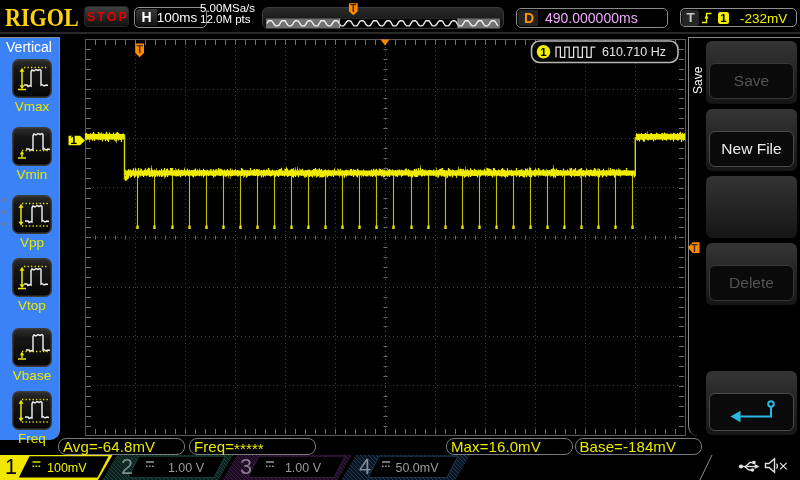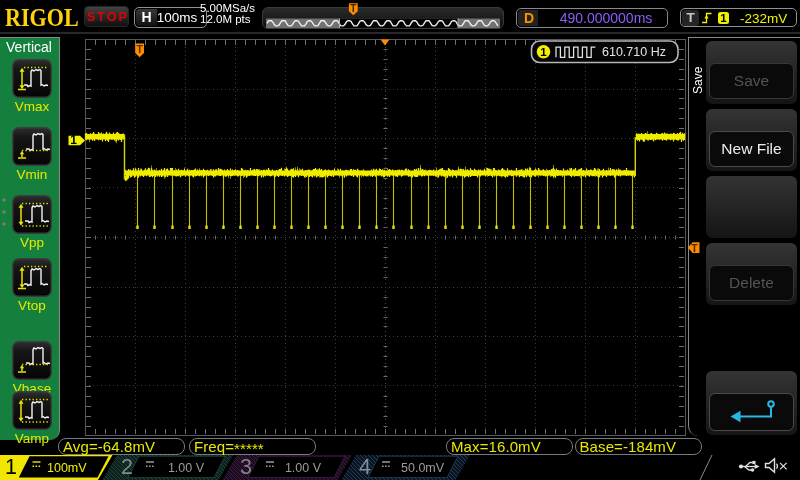--- a/index.html
+++ b/index.html
@@ -5,27 +5,27 @@
 .abs{position:absolute}
 #scene{position:relative;width:800px;height:480px;background:#000}
 .logo{left:5px;top:3px;font-family:"Liberation Serif",serif;font-weight:bold;font-size:26px;color:#ffd30a;transform:scaleX(.85);transform-origin:0 0}
 .stopbtn{left:84px;top:6px;width:45px;height:21px;border-radius:4px;background:linear-gradient(#414141,#101010);border:1px solid #262626;color:#e20000;font-weight:bold;font-size:12.5px;letter-spacing:2px;text-align:center;line-height:20px;text-indent:2px}
 .hbox{left:134px;top:7px;width:73px;height:21px;border:1px solid #909090;border-radius:5px;background:#000}
 .hbox .hk{position:absolute;left:1px;top:1px;width:21px;height:17px;background:linear-gradient(#3a3a3a,#101010);border-radius:4px 0 0 4px;color:#fff;font-weight:bold;font-size:14px;text-align:center;line-height:17px}
 .hbox .hv{position:absolute;left:20px;top:1px;width:44px;color:#fff;font-size:13.5px;line-height:18px;text-align:center}
 .rate{left:200px;top:2.5px;color:#fff;font-size:11.5px;line-height:11.8px}
 .dbox{left:516px;top:7.5px;width:152px;height:20px;border:1px solid #8a8a8a;border-radius:5px;background:#000}
 .dbox .dk{position:absolute;left:7px;top:1px;color:#ff9000;font-weight:bold;font-size:14px;line-height:17px}
-.dbox .dv{position:absolute;left:28px;top:1px;width:122px;color:#8b5cf6;font-size:14px;line-height:17px;text-align:center}
+.dbox .dv{position:absolute;left:28px;top:1px;width:122px;color:#f0abfc;font-size:14px;line-height:17px;}
 .tbox{left:680px;top:8px;width:117px;height:19px;border:1px solid #909090;border-radius:5px;background:#000}
 .tbox .tk{position:absolute;left:1px;top:1px;width:17px;height:16px;background:#262626;color:#c8c8c8;font-weight:bold;font-size:13.5px;text-align:center;line-height:16px;border-radius:3px}
 .tbox .tbadge{position:absolute;left:37px;top:3px;width:11px;height:12px;background:#f0f000;border-radius:2.5px;color:#000;font-weight:bold;font-size:11.5px;text-align:center;line-height:12.5px}
 .tbox .tval{position:absolute;left:59px;top:0.5px;color:#f0f000;font-size:13.5px;line-height:17px}
 .membar-outer{left:262px;top:7px;width:242px;height:22px;background:linear-gradient(#2b2b2b,#0e0e0e);border:1px solid #3a3a3a;border-radius:6px}
-.sidebar{left:0;top:37px;width:60px;height:403px;border-top:1px solid #8a8a8a;border-right:1px solid #8a8a8a;border-bottom-right-radius:10px;background:#15803d}
+.sidebar{left:0;top:37px;width:60px;height:403px;border-top:1px solid #8a8a8a;border-right:1px solid #8a8a8a;border-bottom-right-radius:10px;background:#3b82f6}
 .sb-title{position:absolute;top:0.5px;left:0;width:58px;text-align:center;color:#fff;font-size:14px}
 .mi{position:absolute;left:12px;width:56px}
 .mi .lbl{position:absolute;top:40px;left:-12px;width:64px;text-align:center;color:#e8e800;font-size:13.5px}
 .rpanel{left:688px;top:37px;width:112px;height:399px;border-top:1px solid #8a8a8a;border-left:1px solid #8a8a8a;border-bottom-left-radius:10px;background:transparent}
 .savetab{position:absolute;left:3px;top:26px;width:13px;height:32px;color:#fff;font-size:12px;line-height:13px;writing-mode:vertical-rl;transform:rotate(180deg);text-align:center}
 .keyhouse{position:absolute;left:17px;width:91px;border-radius:6px;background:linear-gradient(#343434,#151515)}
 .keycap{position:absolute;left:20px;width:85px;height:36px;border:1.5px solid #4a4a4a;border-radius:6px;background:#0a0a0a;text-align:center;font-size:15.5px}
 .keycap span{line-height:33px}
 .meas{position:absolute;top:438px;height:17px;width:127px;border:1px solid #7a7a7a;border-radius:8px;background:#000;color:#e8e800;font-size:15px;line-height:15.5px;padding-left:4px;letter-spacing:0.1px;white-space:nowrap}
 .chdigit{position:absolute;top:458px;font-size:21.5px;line-height:18px}
@@ -130,36 +130,36 @@
         <path d="M9 30.8l-2.5 -4h5z" fill="#e8e800"></path>
       </svg><div class="lbl">Vpp</div></div>
 <div class="mi" style="top:258px"><svg width="40" height="39" viewBox="0 0 40 39">
         <rect x="0.75" y="0.75" width="38.5" height="37.5" rx="6" fill="url(#ibg)" stroke="#3c3c3c" stroke-width="1.5"></rect>
         <path d="M12,26 L15,26 L16,27.5 L18,26.5 L19,27 L19,12.5 L20,11 L22,12 L24,10.5 L26,11.5 L28,10.5 L29,11.5 L29,26 L30,25.5 L32,27 L34,26 L36,26.5" stroke="#f2f2f2" stroke-width="1.4" fill="none"></path>
         <path d="M12 8.5H36" stroke="#e8e800" stroke-width="1.3" stroke-dasharray="1.3 2.2" fill="none"></path>
         <path d="M6 30.5h8 M10 12V28.5" stroke="#e8e800" stroke-width="1.5" fill="none"></path>
         <path d="M10 8.7l-2.5 4h5z" fill="#e8e800"></path>
         <path d="M10 30.2l-2.5 -4h5z" fill="#e8e800"></path>
       </svg><div class="lbl">Vtop</div></div>
-<div class="mi" style="top:341px"><svg width="40" height="39" viewBox="0 0 40 39">
+<div class="mi" style="top:328px"><svg width="40" height="39" viewBox="0 0 40 39">
         <rect x="0.75" y="0.75" width="38.5" height="37.5" rx="6" fill="url(#ibg)" stroke="#3c3c3c" stroke-width="1.5"></rect>
         <path d="M14,22 L17,22 L18,23.5 L20,22.5 L21,23 L21,8.5 L22,7 L24,8 L26,6.5 L28,7.5 L30,6.5 L31,7.5 L31,22 L32,21.5 L34,23 L36,22 L38,22.5" stroke="#f2f2f2" stroke-width="1.4" fill="none"></path>
         <path d="M10 23.5H36" stroke="#e8e800" stroke-width="1.3" stroke-dasharray="1.3 2.2" fill="none"></path>
         <path d="M6 31h8 M10 25.5V30" stroke="#e8e800" stroke-width="1.5" fill="none"></path>
         <path d="M10 23.7l-2.2 3.5h4.4z" fill="#e8e800"></path>
       </svg><div class="lbl">Vbase</div></div>
 <div class="mi" style="top:391px"><svg width="40" height="39" viewBox="0 0 40 39">
         <rect x="0.75" y="0.75" width="38.5" height="37.5" rx="6" fill="url(#ibg)" stroke="#3c3c3c" stroke-width="1.5"></rect>
         <path d="M13,26 L16,26 L17,27.5 L19,26.5 L20,27 L20,12.5 L21,11 L23,12 L25,10.5 L27,11.5 L29,10.5 L30,11.5 L30,26 L31,25.5 L33,27 L35,26 L37,26.5" stroke="#f2f2f2" stroke-width="1.4" fill="none"></path>
         <path d="M10 8.5H36" stroke="#e8e800" stroke-width="1.3" stroke-dasharray="1.3 2.2" fill="none"></path>
         <path d="M10 31H36" stroke="#e8e800" stroke-width="1.3" stroke-dasharray="1.3 2.2" fill="none"></path>
         <path d="M9 12V27.5" stroke="#e8e800" stroke-width="1.5" fill="none"></path>
         <path d="M9 8.7l-2.5 4h5z" fill="#e8e800"></path>
         <path d="M9 30.8l-2.5 -4h5z" fill="#e8e800"></path>
-      </svg><div class="lbl">Vamp</div></div>
+      </svg><div class="lbl">Freq</div></div>
 <svg class="abs" style="left:0;top:195px" width="10" height="36" viewBox="0 0 10 36">
       <circle cx="4" cy="5" r="1.8" fill="#7a7a7a"></circle>
       <circle cx="4" cy="17" r="1.8" fill="#7a7a7a"></circle>
       <circle cx="4" cy="29" r="1.8" fill="#7a7a7a"></circle>
     </svg>
 
 <div class="abs rpanel">
   <div class="savetab">Save</div>
   <div class="keyhouse" style="top:3px;height:63px"></div>
   <div class="keycap" style="top:25px;border-color:#373737"><span style="color:#545454">Save</span></div>
@@ -216,21 +216,21 @@
     <path d="M146 11.2h8 M266 11.2h8 M382 11.2h8" stroke-dasharray="1.6 1.4"></path>
   </g>
 </svg>
 <div class="abs chdigit" style="left:5px;color:#000">1</div>
 <div class="abs chdigit" style="left:121px;color:#7e8c8c">2</div>
 <div class="abs chdigit" style="left:240px;color:#8c7e90">3</div>
 <div class="abs chdigit" style="left:359px;color:#828e9c">4</div>
 <div class="chtext" style="left:47px;width:50px;text-align:left;color:#f0f000">100mV</div>
 <div class="chtext" style="left:160px;width:52px;text-align:center">1.00 V</div>
 <div class="chtext" style="left:277px;width:52px;text-align:center">1.00 V</div>
-<div class="chtext" style="left:401px;width:58px;">50.0mV</div>
+<div class="chtext" style="left:388px;width:58px;text-align:center">50.0mV</div>
 
 <svg class="abs" style="left:735px;top:456px" width="55" height="20" viewBox="0 0 55 20">
   <g stroke="#e0e0e0" stroke-width="1.3" fill="none">
     <path d="M7 10.5H21"></path>
     <path d="M10.5 10.5l4.5-4h2.5"></path>
     <path d="M9.5 10.5l4.5 3.5h2"></path>
   </g>
   <circle cx="6" cy="10.5" r="2.1" fill="#e0e0e0"></circle>
   <path d="M24.5 10.5l-4.8-2.6v5.2z" fill="#e0e0e0"></path>
   <rect x="17.3" y="4.9" width="3.2" height="3.2" fill="#e0e0e0"></rect>

